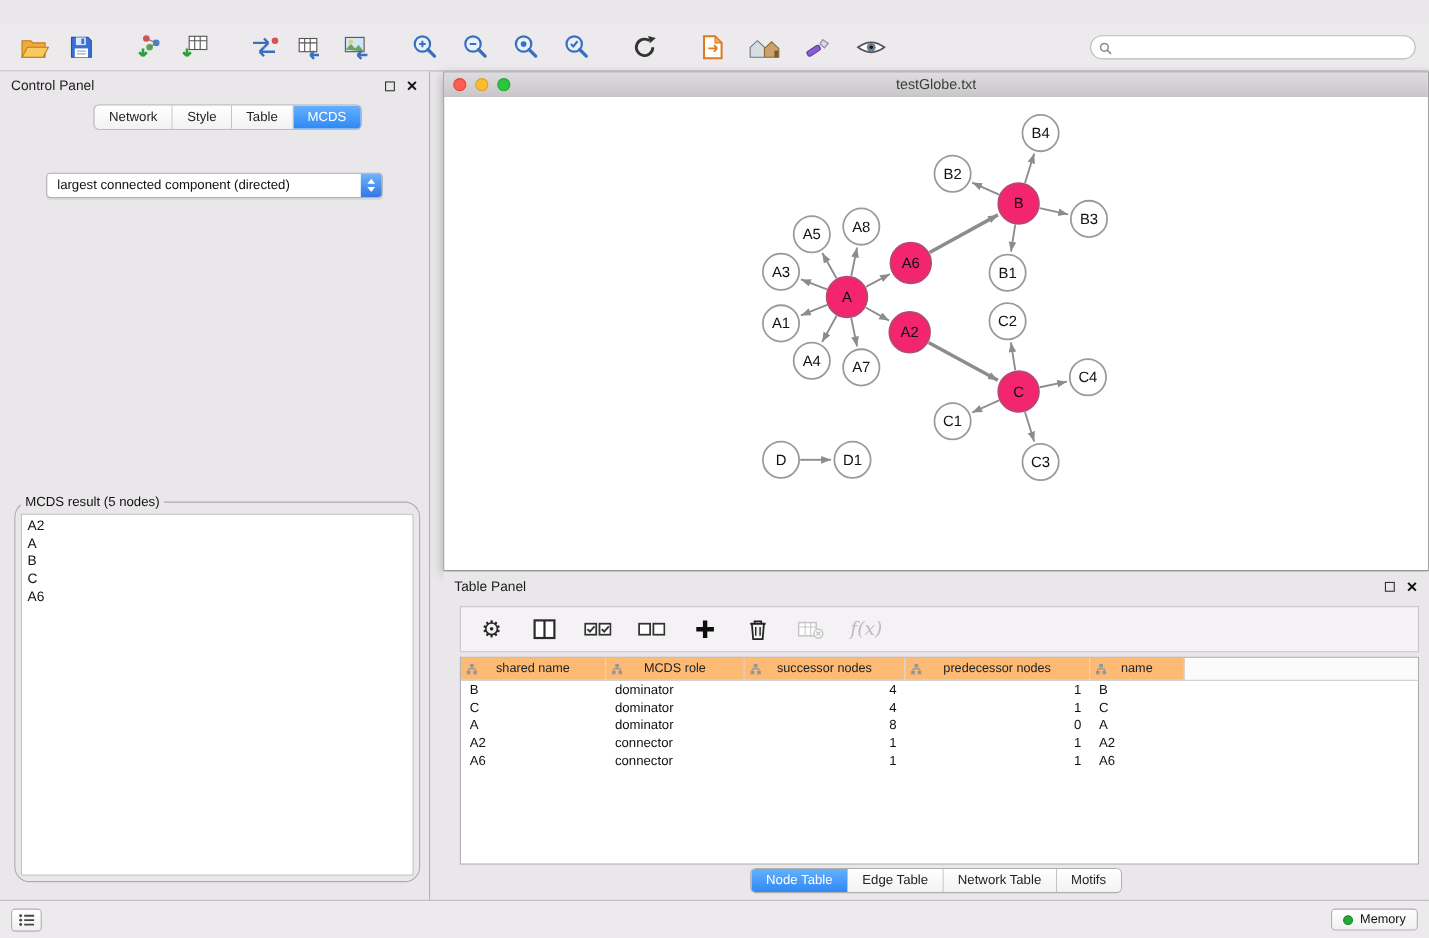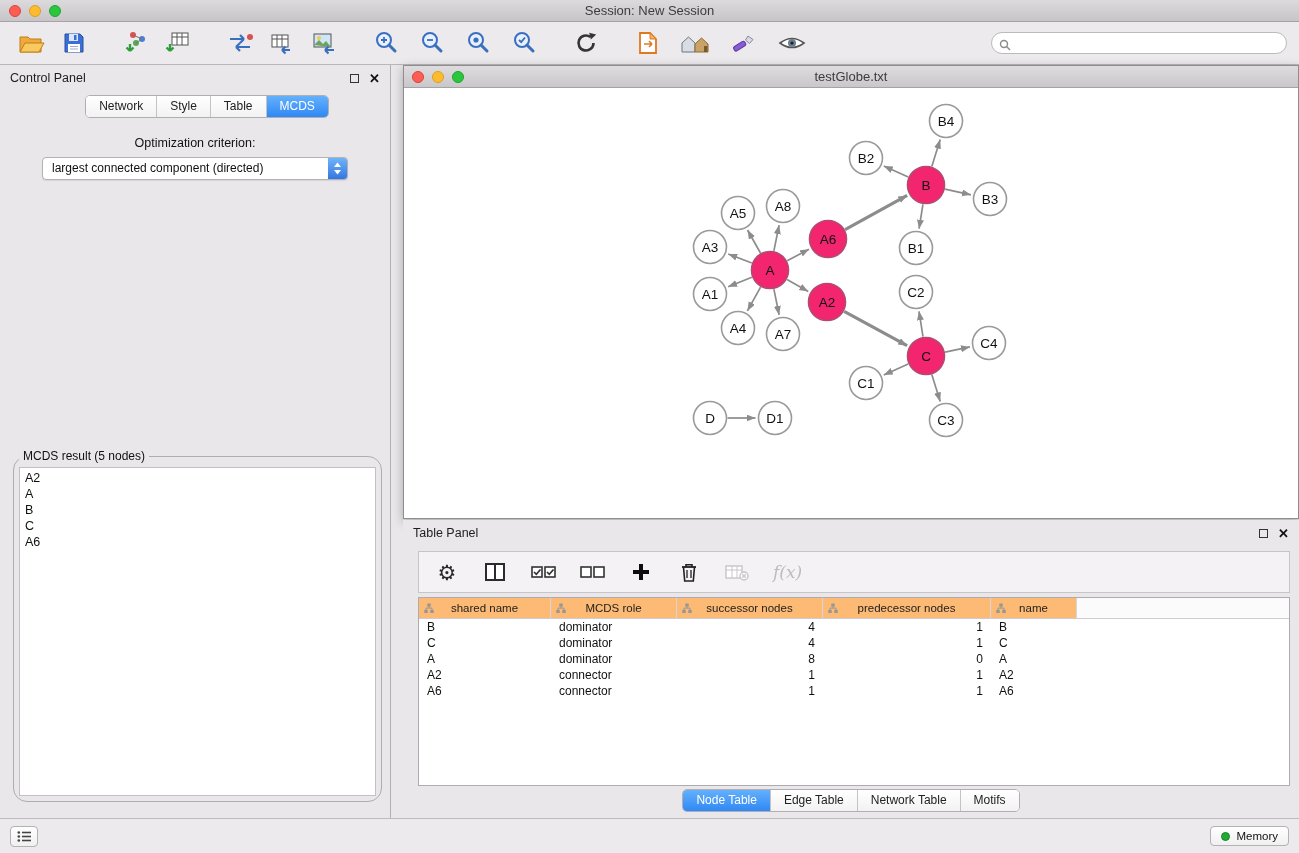--- a/index.html
+++ b/index.html
@@ -70,28 +70,20 @@
 .statusbar{position:absolute;left:0;top:818px;width:100%;height:35px;background:#eceaec;border-top:1px solid #bdbbbd}
 .list-btn{position:absolute;left:10px;top:7px;width:28px;height:21px;border:1px solid #b3b1b3;border-radius:4px;background:linear-gradient(#ffffff,#f0f0f0);display:flex;align-items:center;justify-content:center}
 .memory-btn{position:absolute;right:10px;top:7px;height:20px;border:1px solid #b3b1b3;border-radius:4px;background:linear-gradient(#ffffff,#f0f0f0);display:flex;align-items:center;gap:6px;padding:0 10px;font-size:11.5px;color:#111}
 .mem-dot{width:9px;height:9px;border-radius:50%;background:#1fab35;border:1px solid #158527}
 </style>
 </head>
 <body>
 
 <div id="app">
 
-  <div class="titlebar">
-    <div class="lights">
-      <div class="light red"></div>
-      <div class="light yellow"></div>
-      <div class="light green"></div>
-    </div>
-    <span>Session: New Session</span>
-  </div>
 
   <div class="toolbar">
     <div class="tb-group">
       <div class="tbtn">
         <svg width="28" height="24" viewBox="0 0 28 24">
             <path d="M2 6 h8 l2 2 h11 v13 H2z" fill="#f0a93c" stroke="#c07e17"></path>
             <path d="M2 21 l5 -9 h19 l-5 9z" fill="#f8c95e" stroke="#c07e17"></path>
           </svg>
       </div>
       <div class="tbtn">
@@ -239,21 +231,20 @@
       </span>
     </div>
     <div class="cp-tabs seg-tabs">
       <div class="seg">
         <div class="seg-tab">Network</div>
         <div class="seg-tab">Style</div>
         <div class="seg-tab">Table</div>
         <div class="seg-tab active">MCDS</div>
       </div>
     </div>
-    <div class="opt-label">Optimization criterion:</div>
     <div class="popup">
       <span>largest connected component (directed)</span>
       <span class="popup-cap">
         <svg width="9" height="13" viewBox="0 0 9 13">
             <polygon points="4.5,0.5 8,5 1,5" fill="#fff"></polygon>
             <polygon points="4.5,12.5 8,8 1,8" fill="#fff"></polygon>
           </svg>
       </span>
     </div>
     <div class="result-box">

